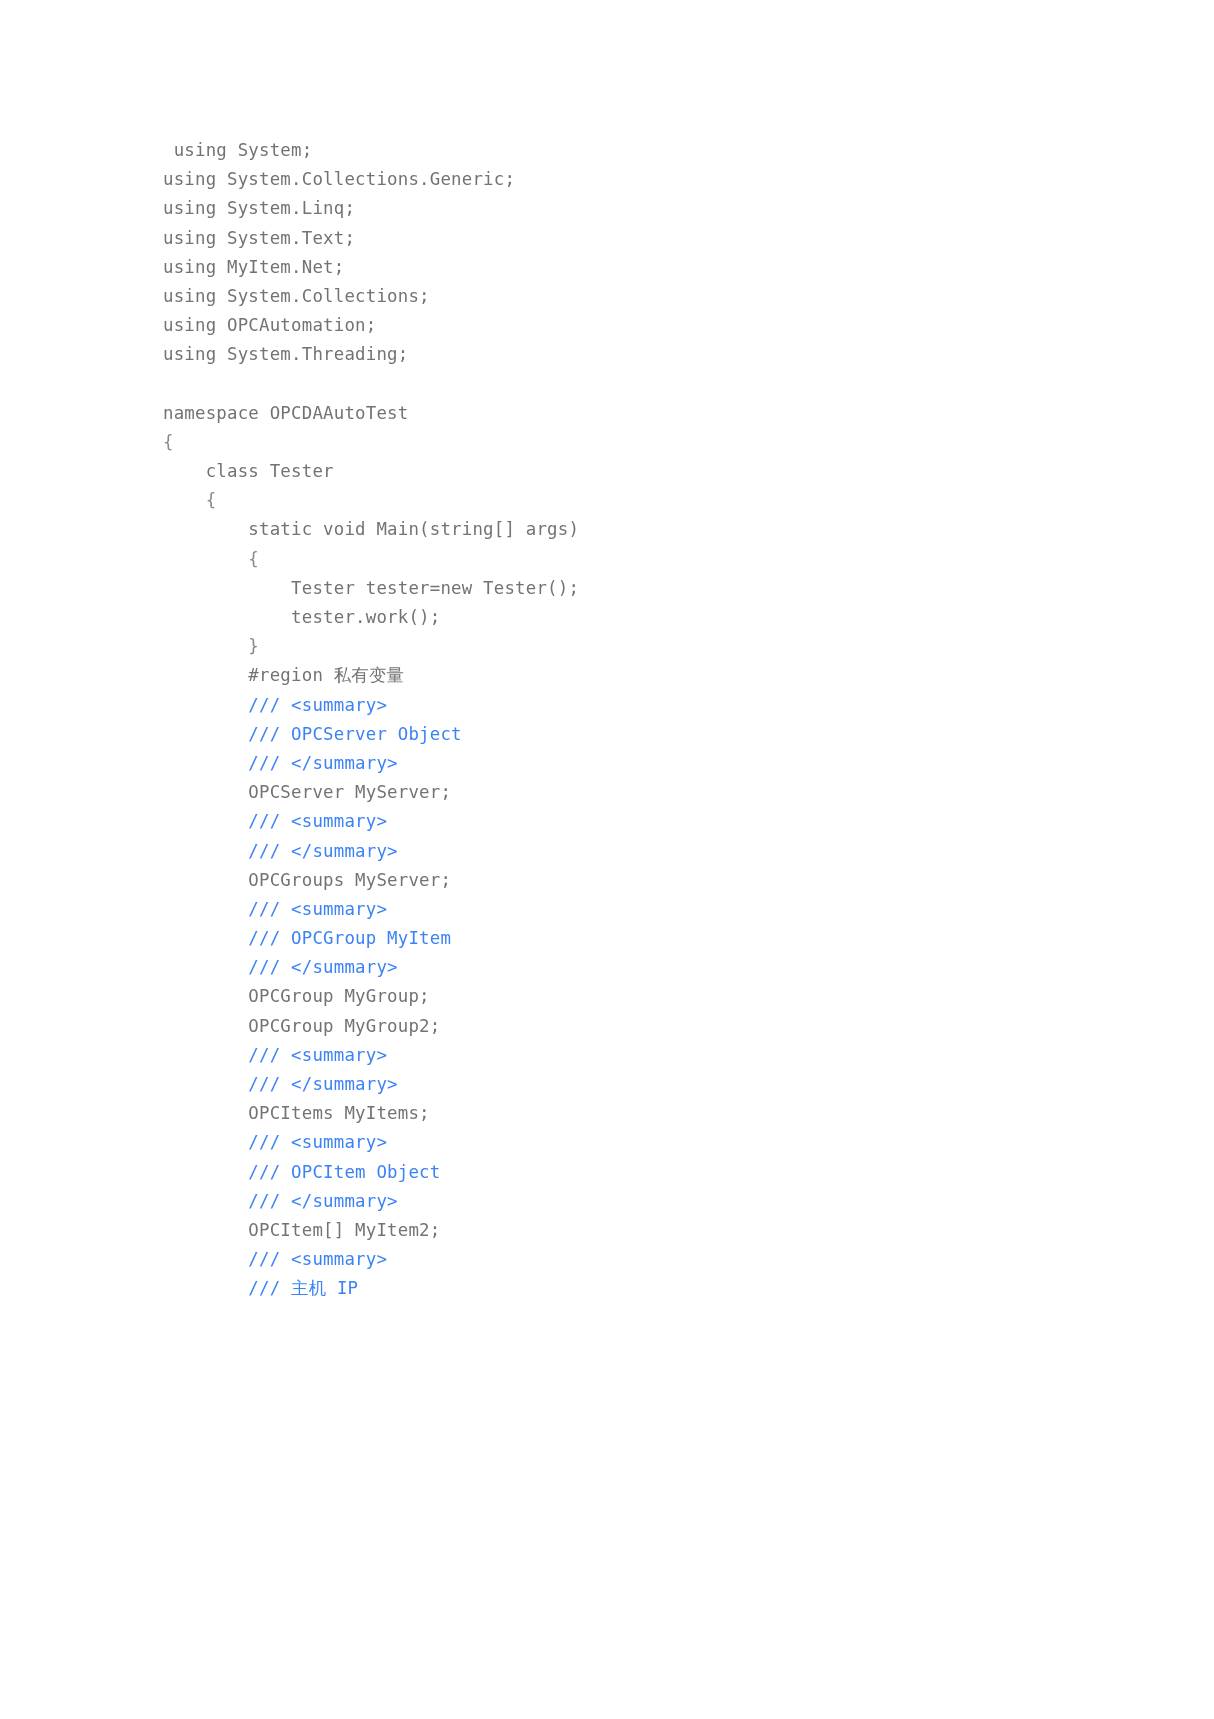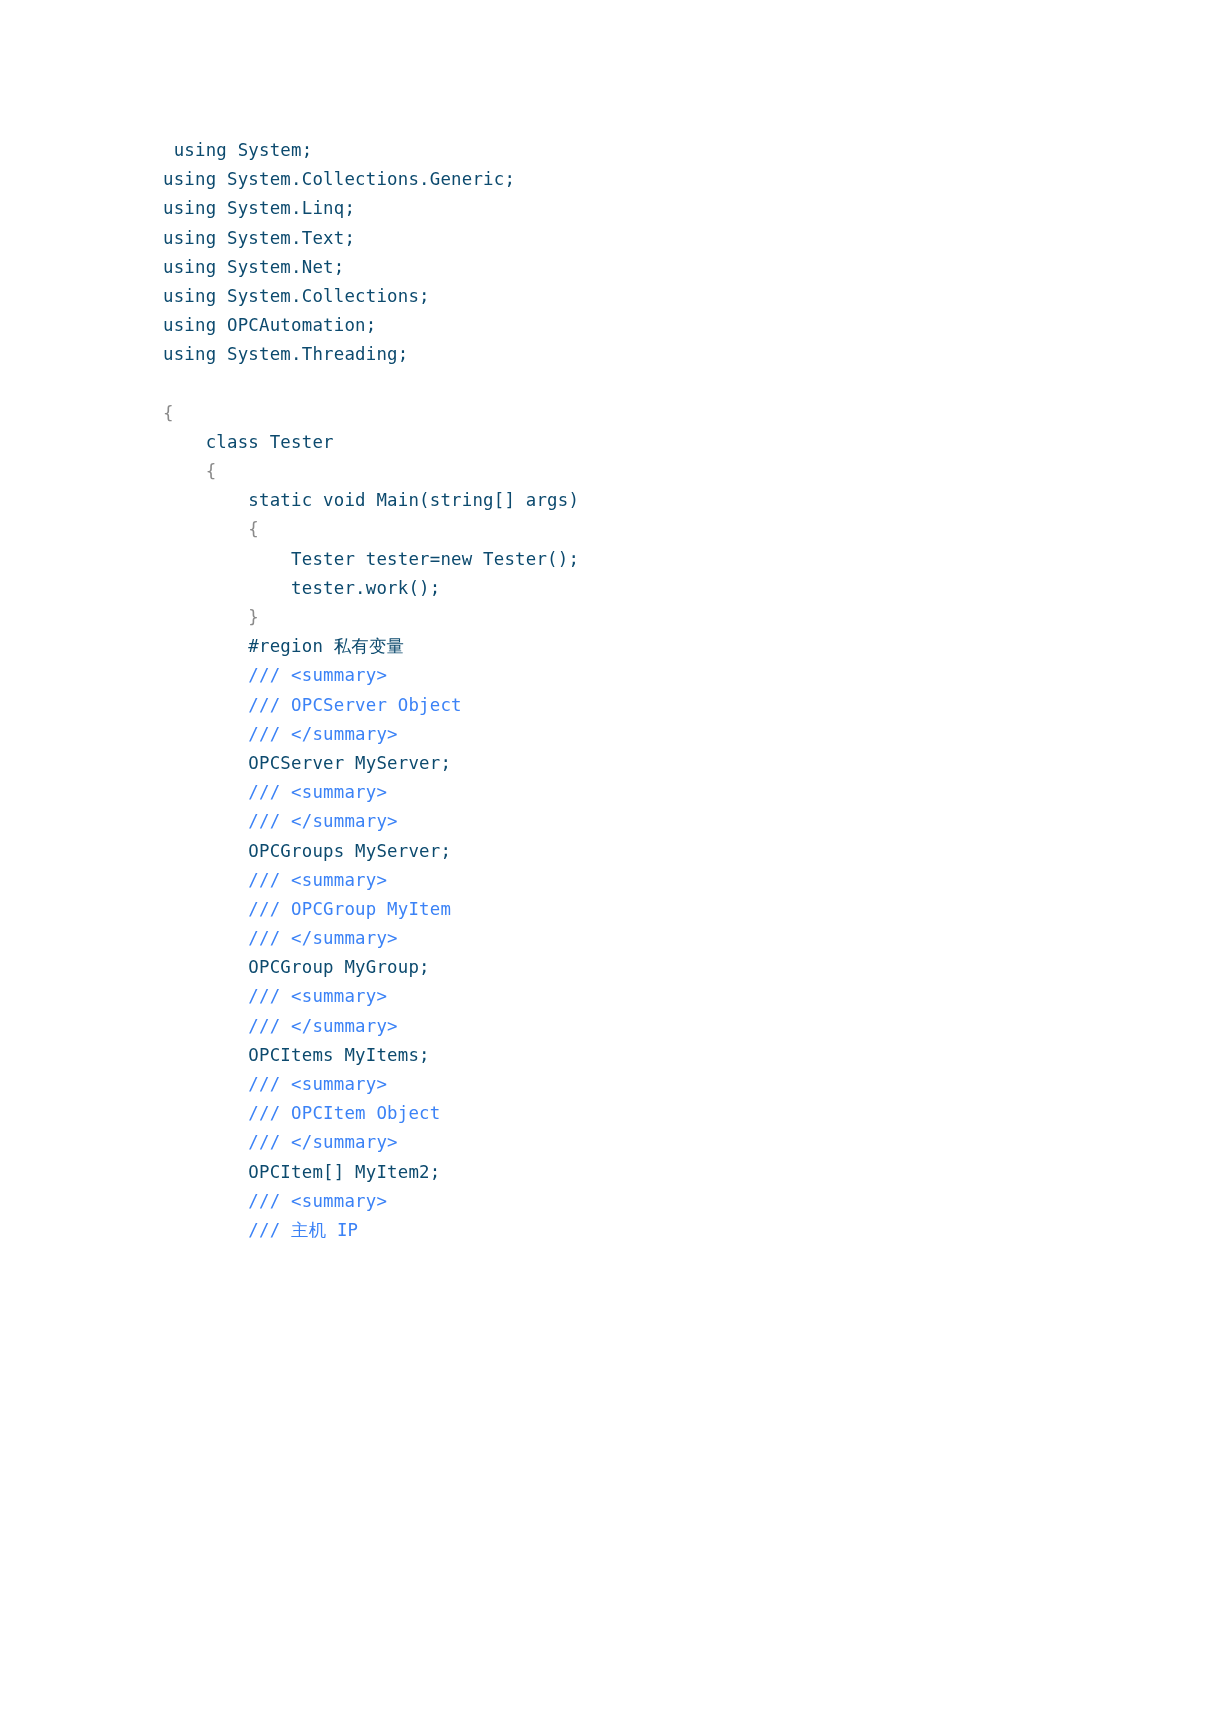--- a/index.html
+++ b/index.html
@@ -23,21 +23,21 @@
     position: absolute;
     left: 163px;
     top: 136px;
     width: 900px;
   }
   .code-line {
     font-family: "DejaVu Sans Mono", "Liberation Mono", monospace;
     font-size: 17.4px;
     line-height: 29.2px;
     height: 29.2px;
-    color: #0c4a6e;
+    color: #737373;
     white-space: pre;
     letter-spacing: 0.2px;
     font-weight: 400;
   }
   
   .code-line.brace {
     color: #8a8a8a;
   }
   .code-line.comment {
     color: #3b82f6;
@@ -48,45 +48,47 @@
 </style>
 </head>
 <body>
 
 <div id="page">
   <div id="code-block">
       <div class="code-line code"> using System;</div>
       <div class="code-line code">using System.Collections.Generic;</div>
       <div class="code-line code">using System.Linq;</div>
       <div class="code-line code">using System.Text;</div>
-      <div class="code-line code">using System.Net;</div>
+      <div class="code-line code">using MyItem.Net;</div>
       <div class="code-line code">using System.Collections;</div>
       <div class="code-line code">using OPCAutomation;</div>
       <div class="code-line code">using System.Threading;</div>
       <div class="code-line blank"></div>
+      <div class="code-line code">namespace OPCDAAutoTest</div>
       <div class="code-line brace">{</div>
       <div class="code-line code">    class Tester</div>
       <div class="code-line brace">    {</div>
       <div class="code-line code">        static void Main(string[] args)</div>
       <div class="code-line brace">        {</div>
       <div class="code-line code">            Tester tester=new Tester();</div>
       <div class="code-line code">            tester.work();</div>
       <div class="code-line brace">        }</div>
       <div class="code-line code">        #region 私有变量</div>
       <div class="code-line comment">        /// &lt;summary&gt;</div>
       <div class="code-line comment">        /// OPCServer Object</div>
       <div class="code-line comment">        /// &lt;/summary&gt;</div>
       <div class="code-line code">        OPCServer MyServer;</div>
       <div class="code-line comment">        /// &lt;summary&gt;</div>
       <div class="code-line comment">        /// &lt;/summary&gt;</div>
       <div class="code-line code">        OPCGroups MyServer;</div>
       <div class="code-line comment">        /// &lt;summary&gt;</div>
       <div class="code-line comment">        /// OPCGroup MyItem</div>
       <div class="code-line comment">        /// &lt;/summary&gt;</div>
       <div class="code-line code">        OPCGroup MyGroup;</div>
+      <div class="code-line code">        OPCGroup MyGroup2;</div>
       <div class="code-line comment">        /// &lt;summary&gt;</div>
       <div class="code-line comment">        /// &lt;/summary&gt;</div>
       <div class="code-line code">        OPCItems MyItems;</div>
       <div class="code-line comment">        /// &lt;summary&gt;</div>
       <div class="code-line comment">        /// OPCItem Object</div>
       <div class="code-line comment">        /// &lt;/summary&gt;</div>
       <div class="code-line code">        OPCItem[] MyItem2;</div>
       <div class="code-line comment">        /// &lt;summary&gt;</div>
       <div class="code-line comment">        /// 主机 IP</div>
     </div>

